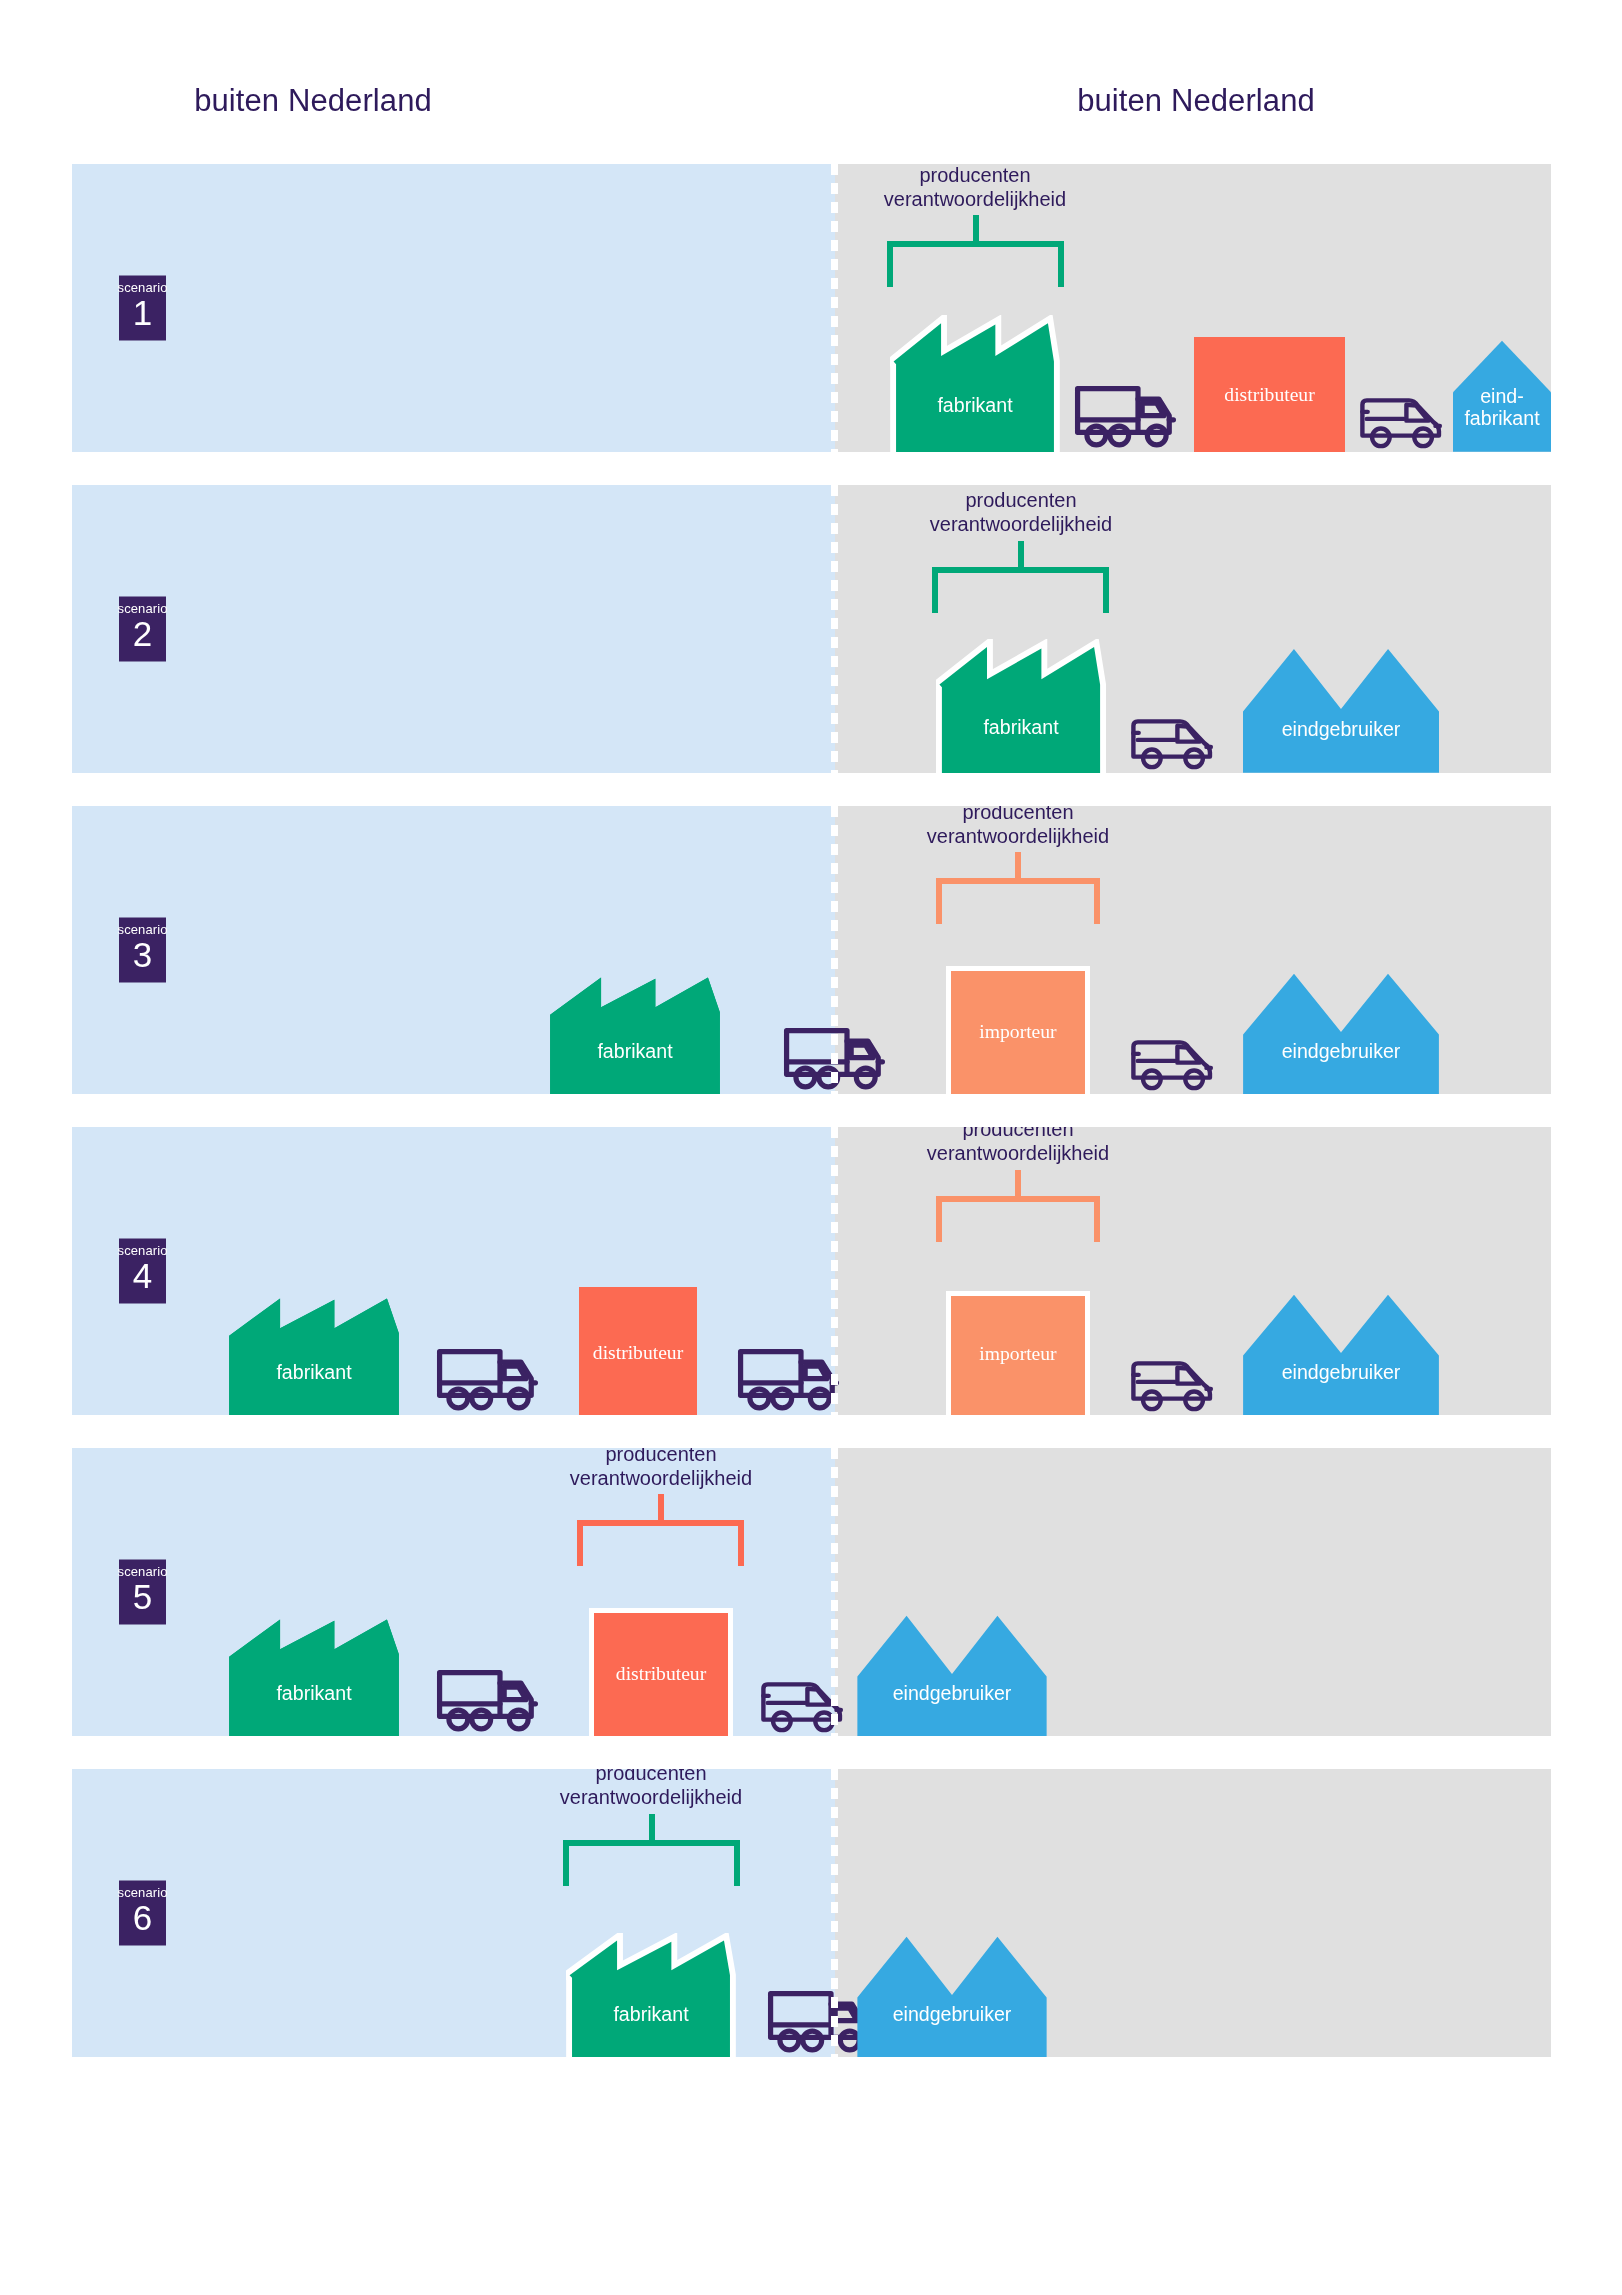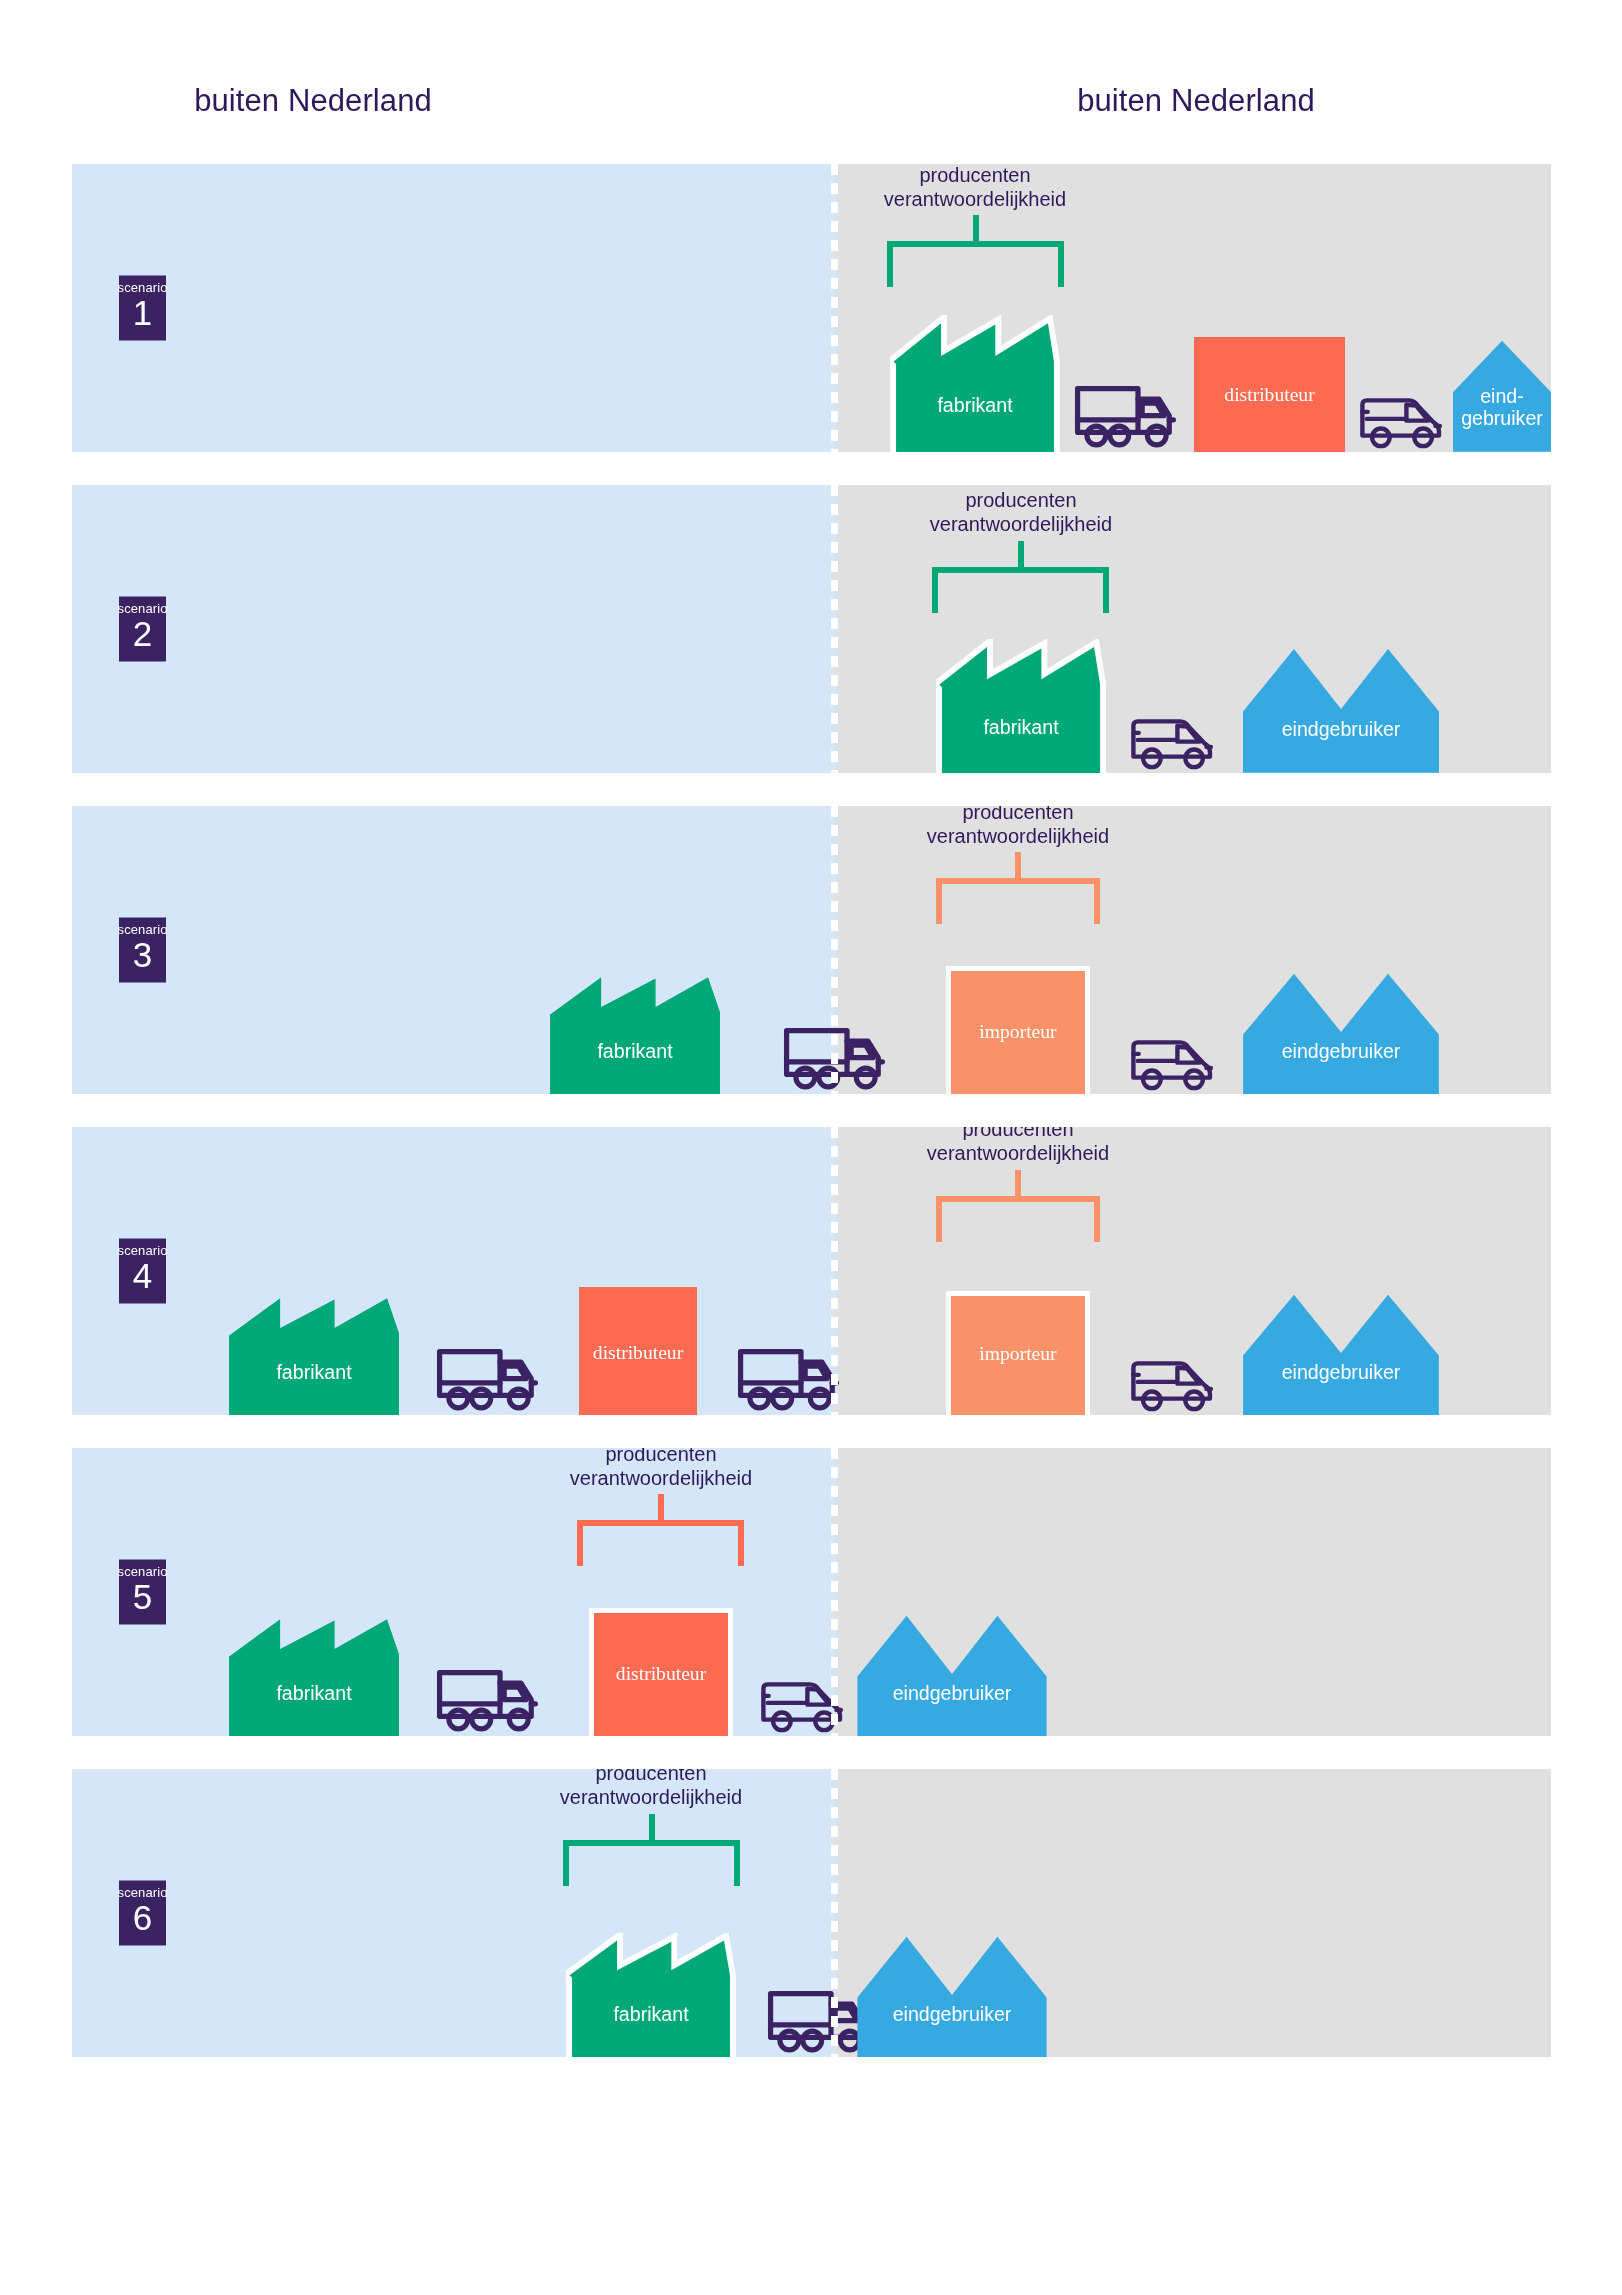--- a/index.html
+++ b/index.html
@@ -167,21 +167,21 @@
      <circle cx="26" cy="57" r="10"></circle>
      <circle cx="74" cy="57" r="10"></circle>
    </g>
           </svg>
         </div>
         <div class="node enduser" style="left: 1381px; width: 98px; height: 115px;">
           <svg width="98" height="115" viewBox="0 0 150 175">
     <polygon points="0,175 0,84 75,5.25 150,84 150,175" fill="#36A9E1"></polygon>
           </svg>
           <div class="shape-label" style="bottom: 23px; white-space: pre-line;">eind-
-gebruiker</div>
+fabrikant</div>
         </div>
       </div>
     </div>
     <div class="row">
       <div class="zone-nl"></div>
       <div class="border-line"></div>
       <div class="badge">
         <div class="badge-word">scenario</div>
         <div class="badge-num">2</div>
       </div>

